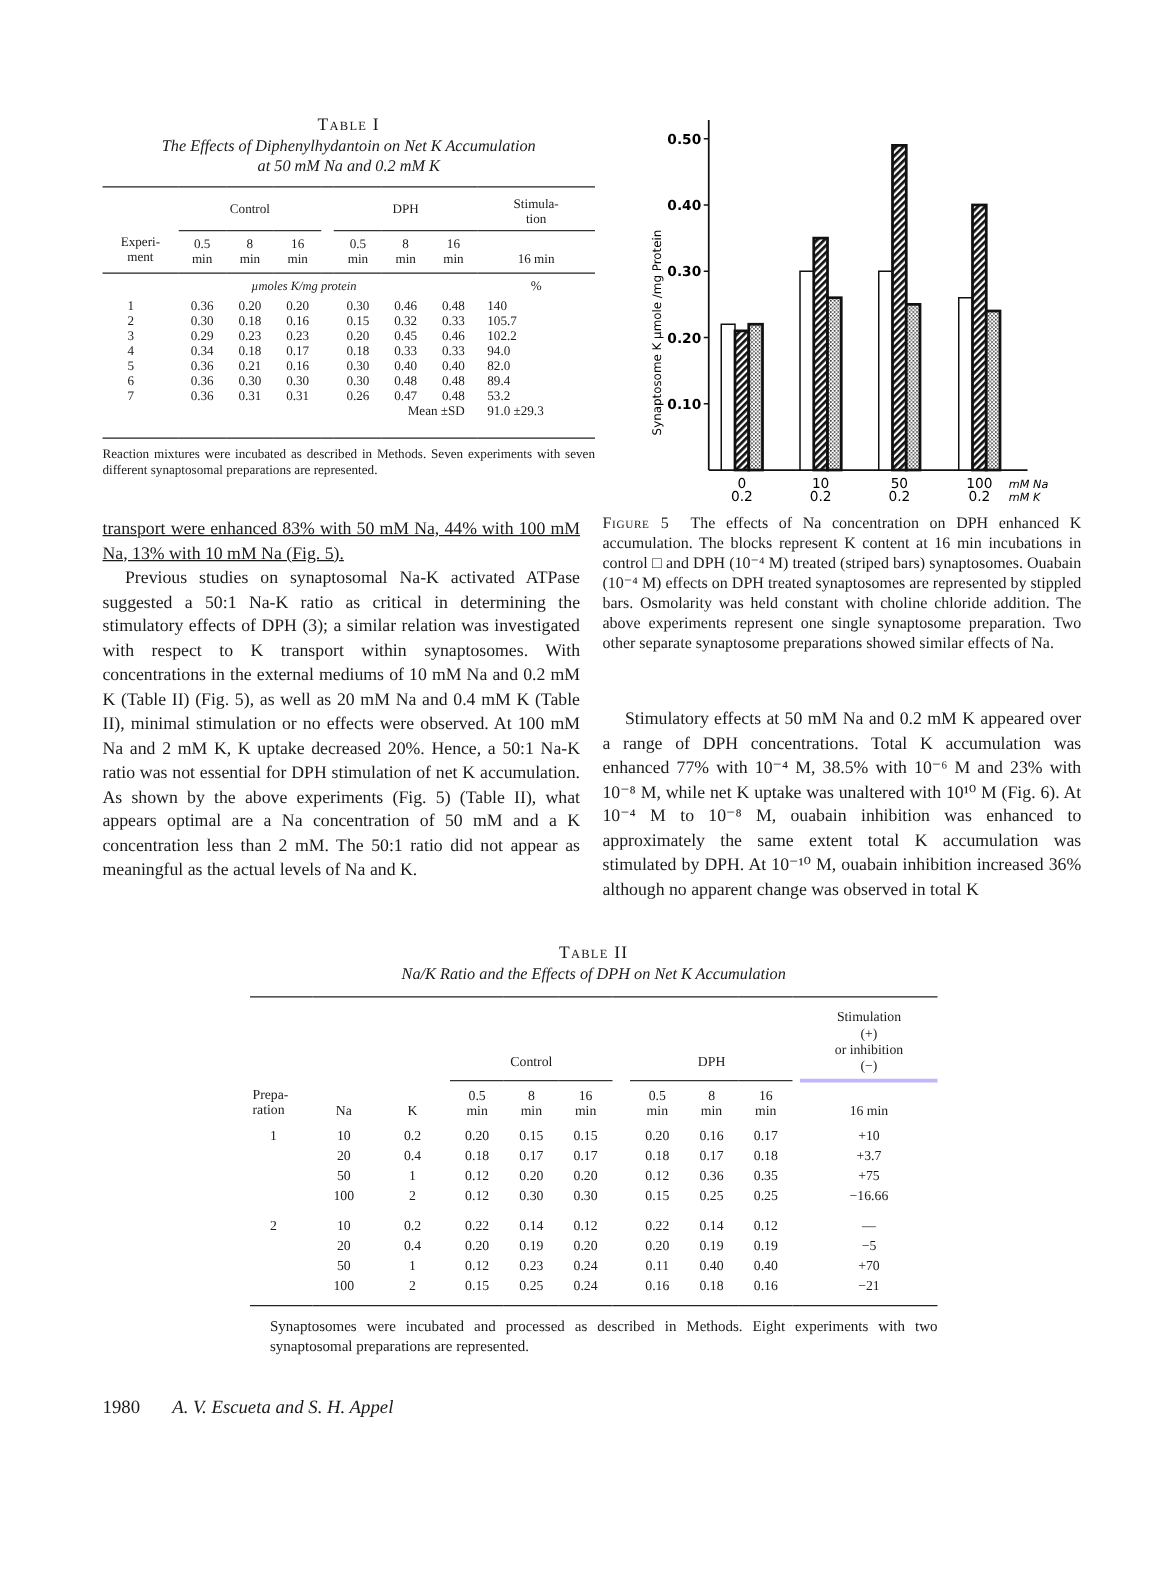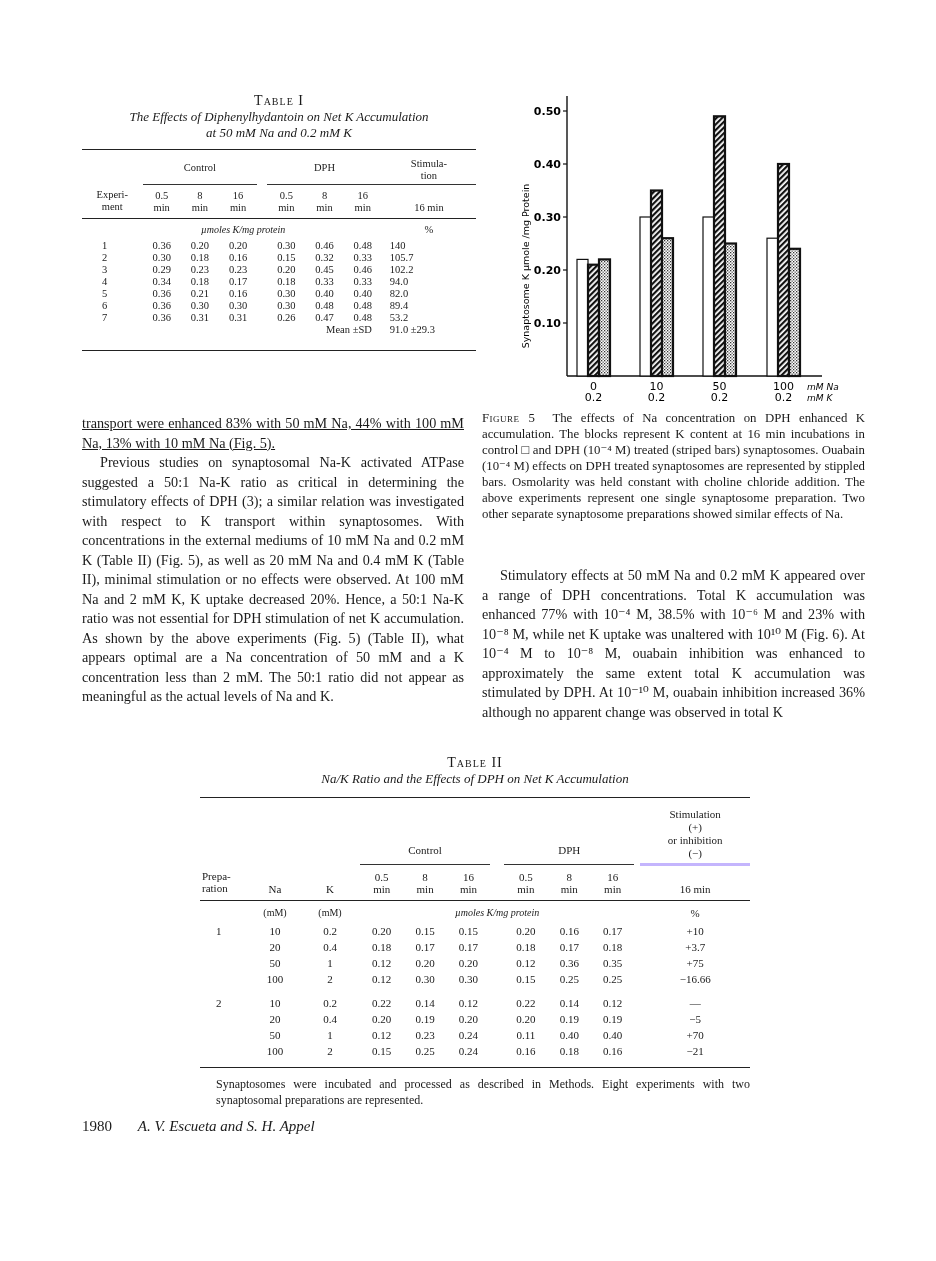--- a/index.html
+++ b/index.html
@@ -178,20 +178,21 @@
       <td style="text-align:left;padding-left:8px;white-space:nowrap">91.0 ±29.3</td>
     </tr>
     <tr>
           <td colspan="9" style="height:14px"></td>
         </tr>
     <tr class="rule-thick">
           <td colspan="9"></td>
         </tr>
   </tbody>
     </table>
+  <div class="t-note">Reaction mixtures were incubated as described in Methods. Seven experiments with seven different synaptosomal preparations are represented.</div>
 </div>
 
 <div class="abs body-text" style="left:82px;top:414px;width:382px;">
   <p class="noind">transport were enhanced 83% with 50 mM Na, 44% with 100 mM Na, 13% with 10 mM Na (Fig. 5).</p>
   <p>Previous studies on synaptosomal Na-K activated ATPase suggested a 50:1 Na-K ratio as critical in determining the stimulatory effects of DPH (3); a similar relation was investigated with respect to K transport within synaptosomes. With concentrations in the external mediums of 10 mM Na and 0.2 mM K (Table II) (Fig. 5), as well as 20 mM Na and 0.4 mM K (Table II), minimal stimulation or no effects were observed. At 100 mM Na and 2 mM K, K uptake decreased 20%. Hence, a 50:1 Na-K ratio was not essential for DPH stimulation of net K accumulation. As shown by the above experiments (Fig. 5) (Table II), what appears optimal are a Na concentration of 50 mM and a K concentration less than 2 mM. The 50:1 ratio did not appear as meaningful as the actual levels of Na and K.</p>
 </div>
 
 <div id="fig" class="abs">
   <svg id="chart-svg" width="350" height="310" viewBox="0 0 350 310">
     <defs>
@@ -307,28 +308,20 @@
       <td style="padding-top:6px">
             <div>16</div>
             <div>min</div>
           </td>
       <td></td>
       <td style="vertical-align:bottom">16 min</td>
     </tr>
     <tr>
           <td colspan="12" style="height:6px"></td>
         </tr>
-    <tr class="rule-thick">
-      <td></td>
-      <td style="padding:6px 0 4px;font-size:10px">(mM)</td>
-      <td style="padding:6px 0 4px;font-size:10px">(mM)</td>
-      <td colspan="7" class="it" style="padding:6px 0 4px;font-size:10px">µmoles K/mg protein</td>
-      <td></td>
-      <td style="padding:6px 0 4px">%</td>
-    </tr>
     </tbody>
       <tbody id="t2-body">
         <tr>
           <td style="text-align:left;padding-left:16px;">1</td>
           <td style="">10</td>
           <td style="">0.2</td>
           <td style="line-height:16px;">0.20</td>
           <td style="line-height:16px;">0.15</td>
           <td style="line-height:16px;">0.15</td>
           <td style=""></td>

